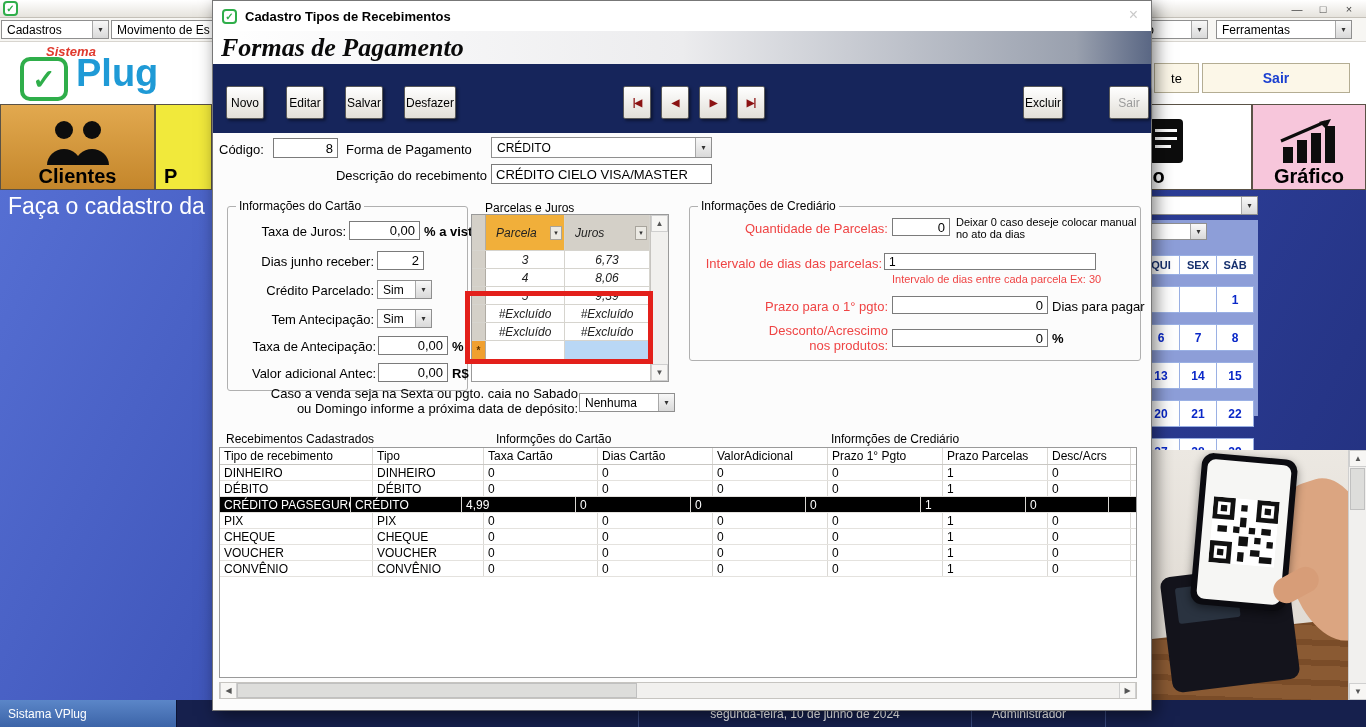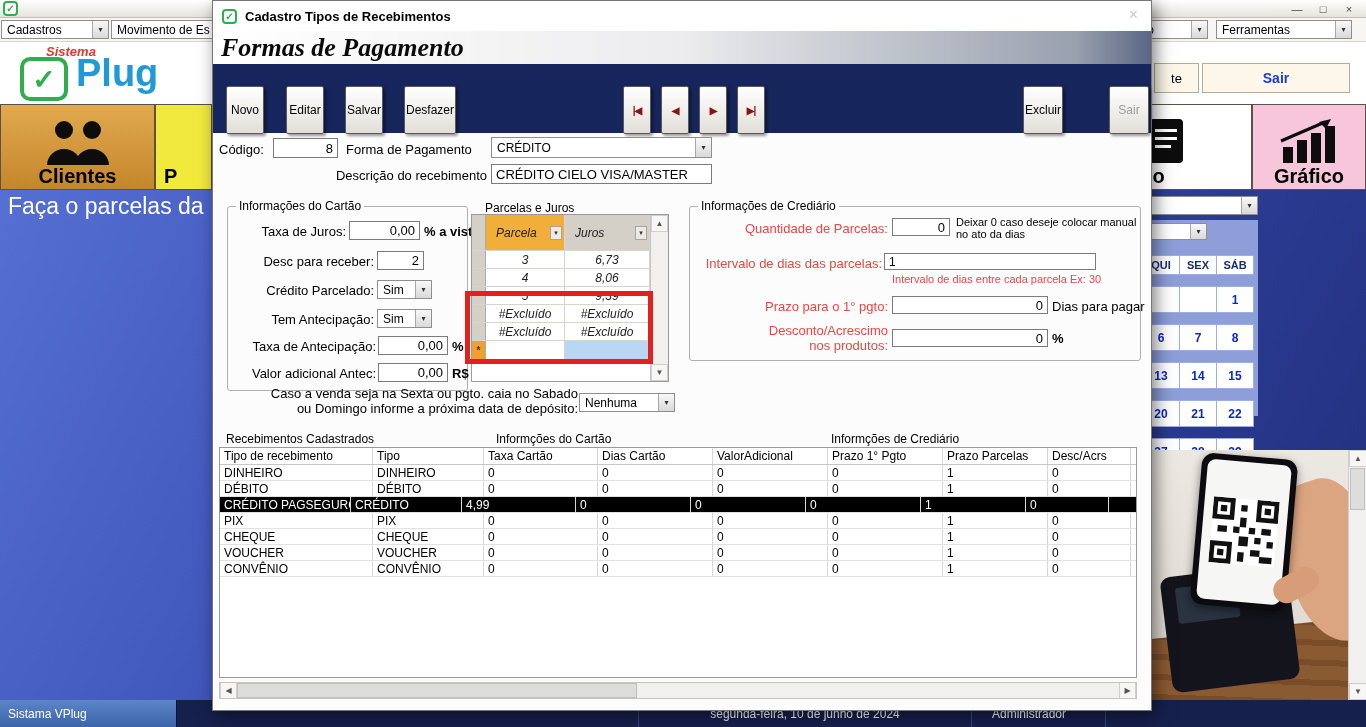--- a/index.html
+++ b/index.html
@@ -61,21 +61,21 @@
 .sb-user{position:absolute;left:984px;top:0;width:122px;height:27px;display:flex;align-items:center;padding-left:8px;border-right:1px solid #39497f}
 
 
 .dialog{position:absolute;left:212px;top:0;width:940px;height:711px;background:#fcfcfc;border:1px solid #777;box-shadow:4px 5px 16px rgba(0,0,0,.5)}
 .dlg-titlebar{position:absolute;left:0;top:0;width:100%;height:30px;background:#fff;display:flex;align-items:center;padding-left:9px}
 .dlg-title{font-weight:bold;font-size:13px;margin-left:8px}
 .dlg-close{position:absolute;right:13px;top:5px;color:#c9c9c9;font-size:16px}
 .dlg-header{position:absolute;left:0;top:30px;width:100%;height:33px;background:linear-gradient(90deg,#ffffff 0%,#ececee 50%,#99a0ae 92%,#5a6784 100%);display:flex;align-items:center;padding-left:8px}
 .dlg-header span{font-family:"Liberation Serif",serif;font-style:italic;font-weight:bold;font-size:26px;color:#0a0a0a}
 .dlg-navy{position:absolute;left:0;top:63px;width:100%;height:69px;background:#16255b}
-.b3{position:absolute;top:85px;height:48px;background:linear-gradient(#ffffff,#e2dfd8);border:1px solid #5a5a5a;border-radius:2px;display:flex;align-items:center;justify-content:center;font-size:12px;box-shadow:2px 2px 3px rgba(0,0,0,.4)}
+.b3{position:absolute;top:85px;height:33px;background:linear-gradient(#ffffff,#e2dfd8);border:1px solid #5a5a5a;border-radius:2px;display:flex;align-items:center;justify-content:center;font-size:12px;box-shadow:2px 2px 3px rgba(0,0,0,.4)}
 .b3.disabled{color:#9b9b9b}
 .navglyph{color:#8b1212;font-size:10px;font-weight:bold;letter-spacing:-1px}
 .lbl{position:absolute;font-size:13px;white-space:nowrap}
 .lbl.r{text-align:right}
 .tbx{position:absolute;background:#fff;border:1px solid #7b7b7b;font-size:13px;display:flex;align-items:center;padding:0 4px;overflow:hidden;white-space:nowrap}
 .tbx.right{justify-content:flex-end}
 .grp{position:absolute;border:1px solid #b0b0b0;border-radius:3px}
 .gt{position:absolute;top:-8px;left:8px;background:#fcfcfc;padding:0 3px;font-size:12px;white-space:nowrap}
 .gray{color:#ef4444}
 .hint{position:absolute;font-size:11px;white-space:nowrap}
@@ -191,21 +191,21 @@
           <rect x="20" y="21" width="10" height="23"></rect>
         <rect x="34" y="14" width="10" height="30"></rect>
           <rect x="48" y="7" width="10" height="37"></rect>
       </g>
       <path d="M4 22 L48 3" stroke="#0d0d0d" stroke-width="3" fill="none"></path>
       <polygon points="54,0 42,3 49,10" fill="#0d0d0d"></polygon>
     </svg>
     <span class="blabel">Gráfico</span>
   </div>
 
-  <div class="tagline">Faça o parcelas da</div>
+  <div class="tagline">Faça o cadastro da</div>
 
   <div class="cbo cal-top-dd">
     <span></span>
     <span class="arr">▾</span>
   </div>
   <div class="calpanel">
     <div class="cbo cal-dd">
       <span></span>
       <span class="arr">▾</span>
     </div>
@@ -343,21 +343,21 @@
       <span class="arr">▾</span>
     </div>
     <div class="lbl r" style="left:86px;top:167px;width:188px">Descrição do recebimento</div>
     <div class="tbx" style="left:278px;top:163px;width:221px;height:20px">CRÉDITO CIELO VISA/MASTER</div>
 
     <div class="grp" style="left:14px;top:205px;width:241px;height:185px">
       <span class="gt">Informações do Cartão</span>
       <div class="lbl r" style="left:2px;top:17px;width:116px">Taxa de Juros:</div>
       <div class="tbx right" style="left:121px;top:14px;width:71px;height:19px">0,00</div>
       <div class="suffix" style="left:196px;top:17px">% a vista</div>
-      <div class="lbl r" style="left:2px;top:47px;width:144px">Desc para receber:</div>
+      <div class="lbl r" style="left:2px;top:47px;width:144px">Dias junho receber:</div>
       <div class="tbx right" style="left:149px;top:44px;width:47px;height:19px">2</div>
       <div class="lbl r" style="left:2px;top:76px;width:144px">Crédito Parcelado:</div>
       <div class="cbo" style="left:149px;top:73px;width:55px;height:19px">
         <span>Sim</span>
         <span class="arr">▾</span>
       </div>
       <div class="lbl r" style="left:2px;top:105px;width:144px">Tem Antecipação:</div>
       <div class="cbo" style="left:149px;top:102px;width:55px;height:19px">
         <span>Sim</span>
         <span class="arr">▾</span>

